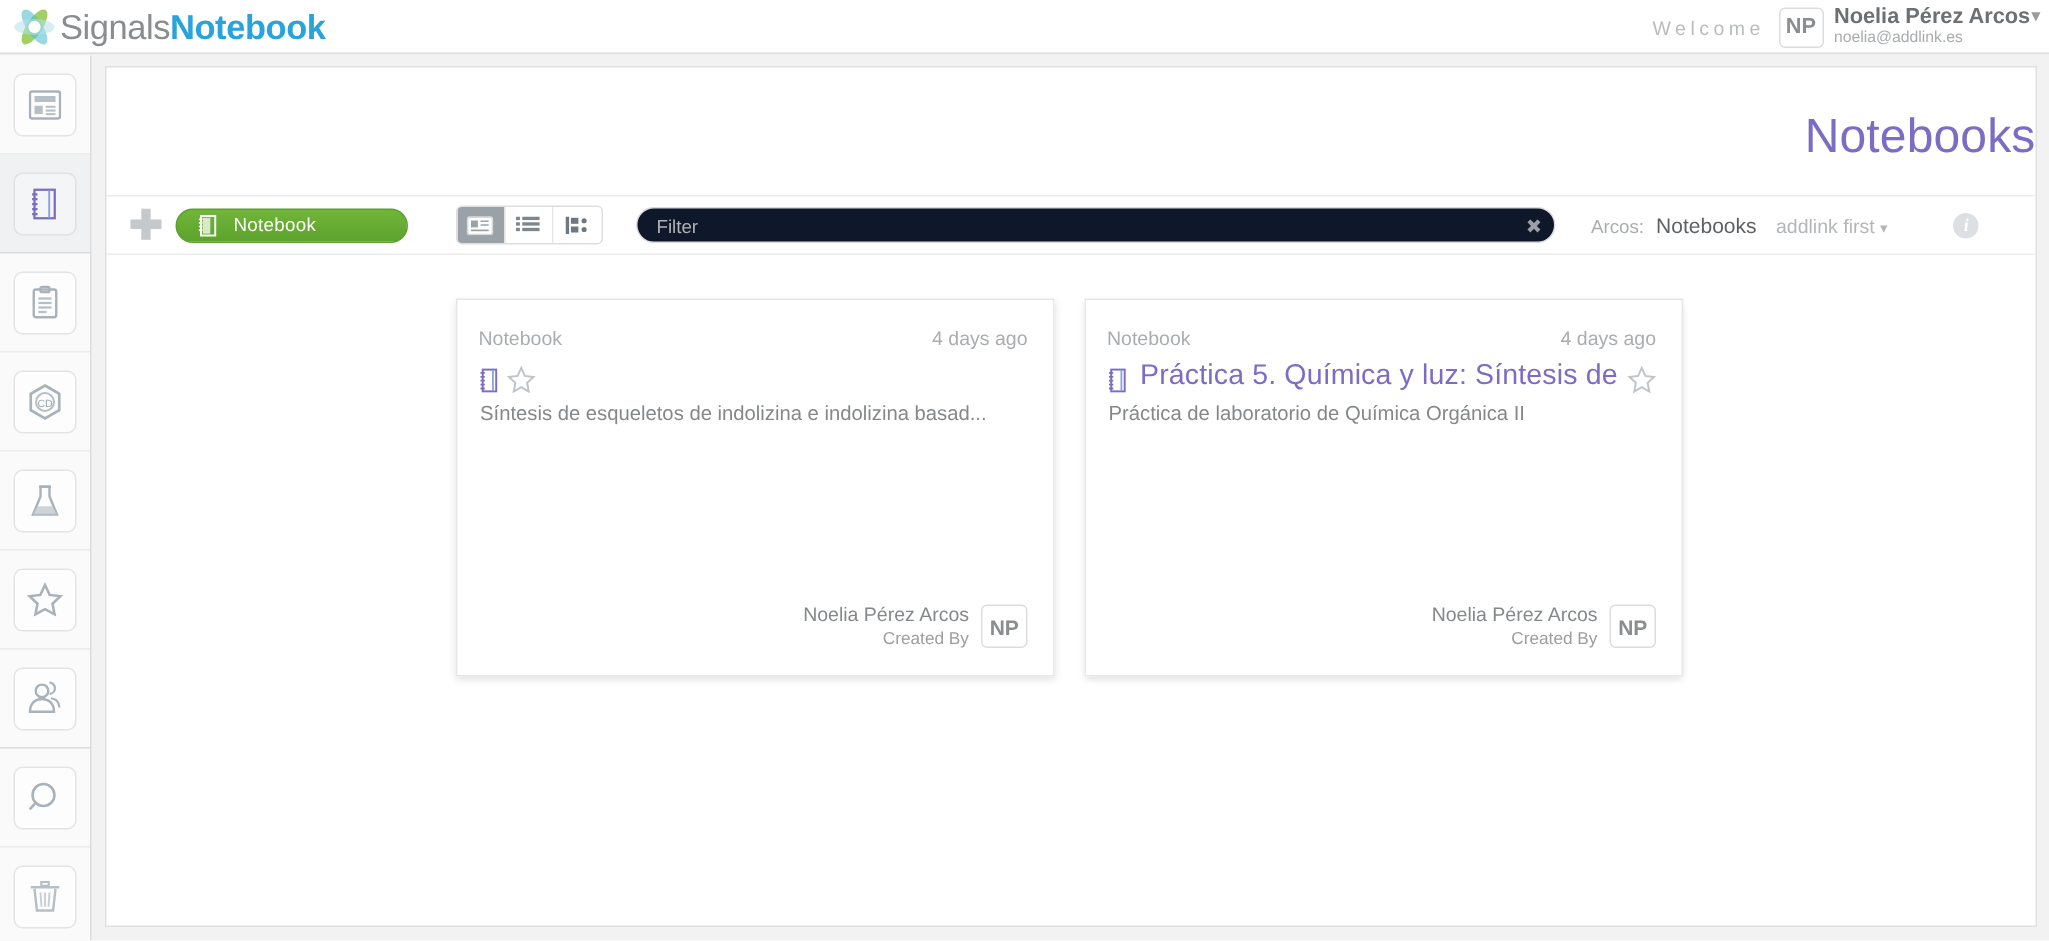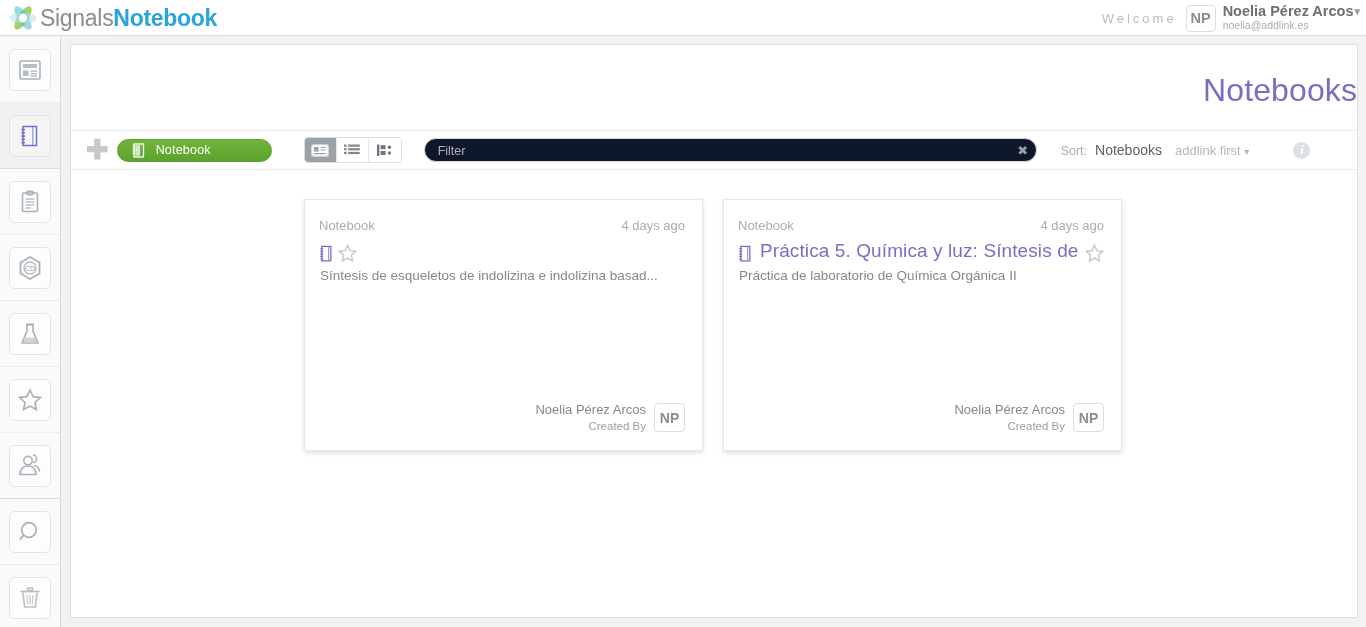--- a/index.html
+++ b/index.html
@@ -508,21 +508,21 @@
             <circle cx="12.4" cy="9" r="1.7"></circle>
           </g>
         </svg>
       </div>
     </div>
 
     <input class="filter-input" type="text" placeholder="Filter" style="">
     <span class="filter-clear">✖</span>
 
     <div class="sort-wrap">
-      <span class="sort-label">Sort:</span>
+      <span class="sort-label">Arcos:</span>
       <span class="sort-field">Notebooks</span>
       <span class="sort-dir"><span>addlink first</span> <span class="caret">▾</span></span>
     </div>
 
     <div class="info-icon">i</div>
   </div>
 
   <div class="cards-area">
 
     <div class="card">

